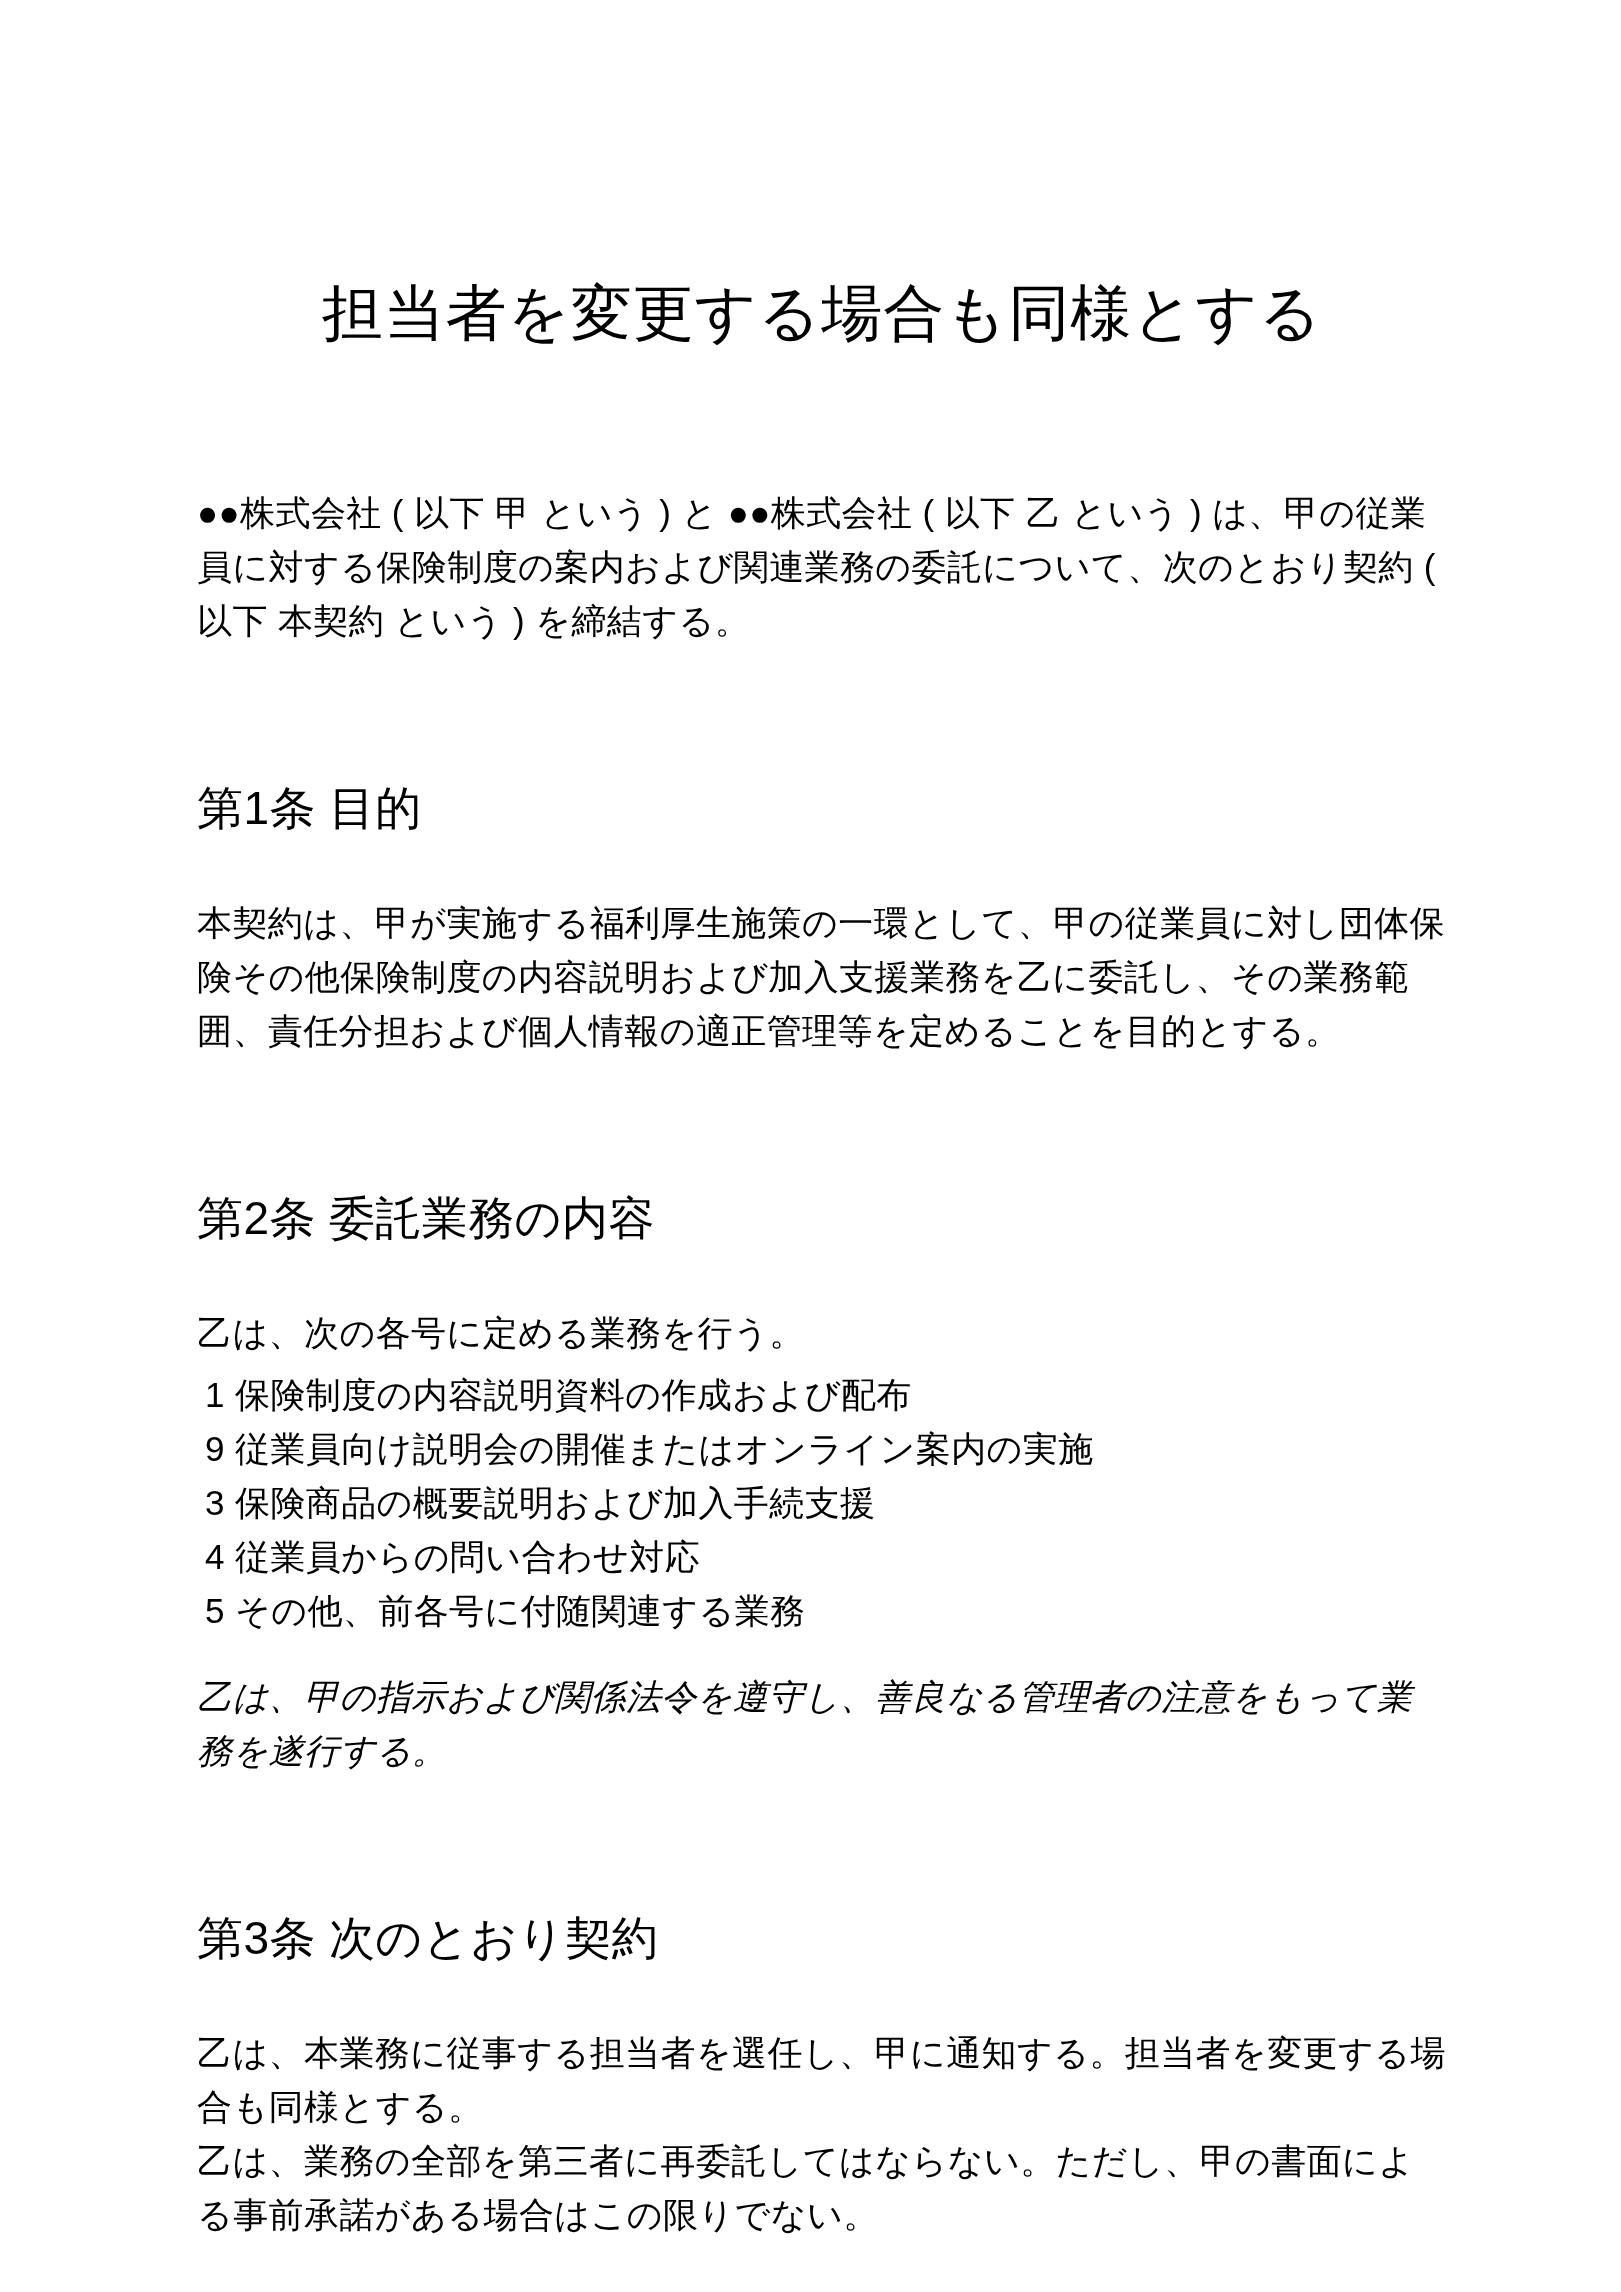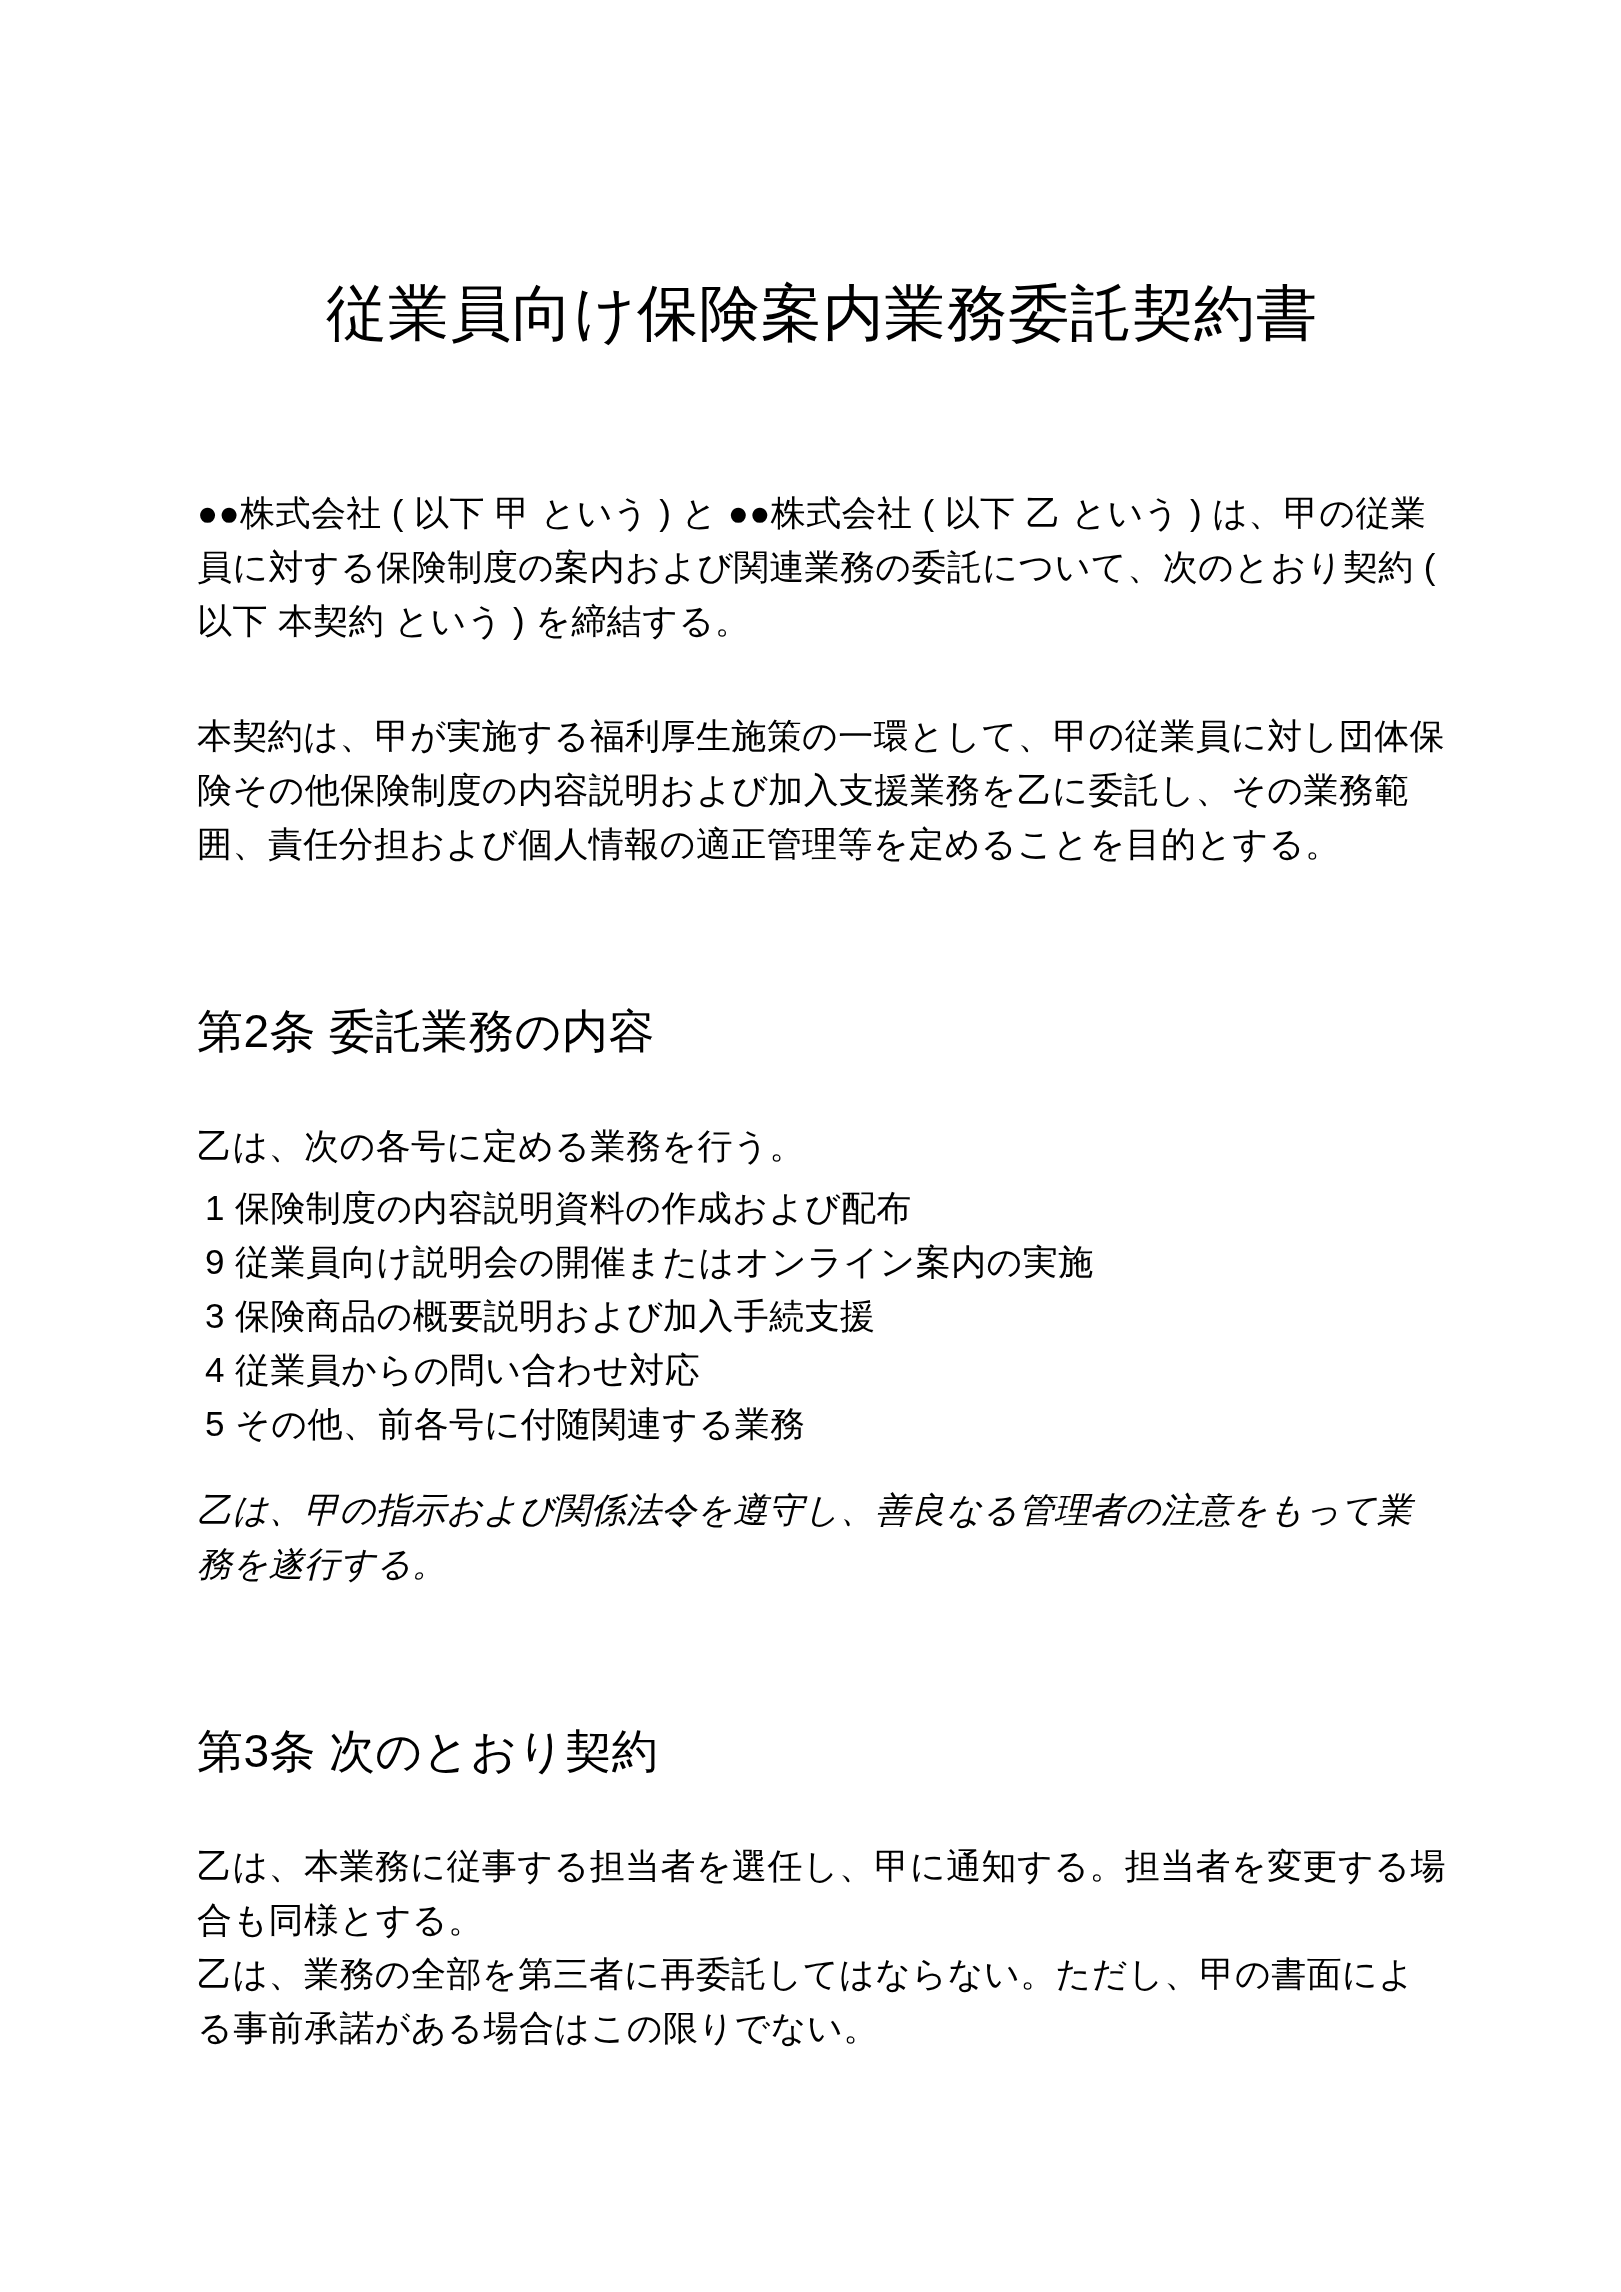--- a/index.html
+++ b/index.html
@@ -55,25 +55,26 @@
   .closing-p {
     margin-top: 32px;
     font-style: italic;
   }
 </style>
 </head>
 <body>
 
 <div class="page">
 
-  <h1 class="doc-title">従業員向け保険案内業務委託契約書</h1>
+  <h1 class="doc-title">担当者を変更する場合も同様とする</h1>
 
   <p class="body-p preamble">●●株式会社 ( 以下 甲 という ) と ●●株式会社 ( 以下 乙 という ) は、甲の従業員に対する保険制度の案内および関連業務の委託について、次のとおり契約 ( 以下 本契約 という ) を締結する。</p>
 
   <section>
+    <h2 class="sec-h">第1条 目的</h2>
     <p class="body-p first-after-h">本契約は、甲が実施する福利厚生施策の一環として、甲の従業員に対し団体保険その他保険制度の内容説明および加入支援業務を乙に委託し、その業務範囲、責任分担および個人情報の適正管理等を定めることを目的とする。</p>
   </section>
 
   <section>
     <h2 class="sec-h">第2条 委託業務の内容</h2>
     <p class="body-p first-after-h">乙は、次の各号に定める業務を行う。</p>
     <div class="num-list">
       <p class="body-p">1 保険制度の内容説明資料の作成および配布</p>
       <p class="body-p">9 従業員向け説明会の開催またはオンライン案内の実施</p>
       <p class="body-p">3 保険商品の概要説明および加入手続支援</p>

